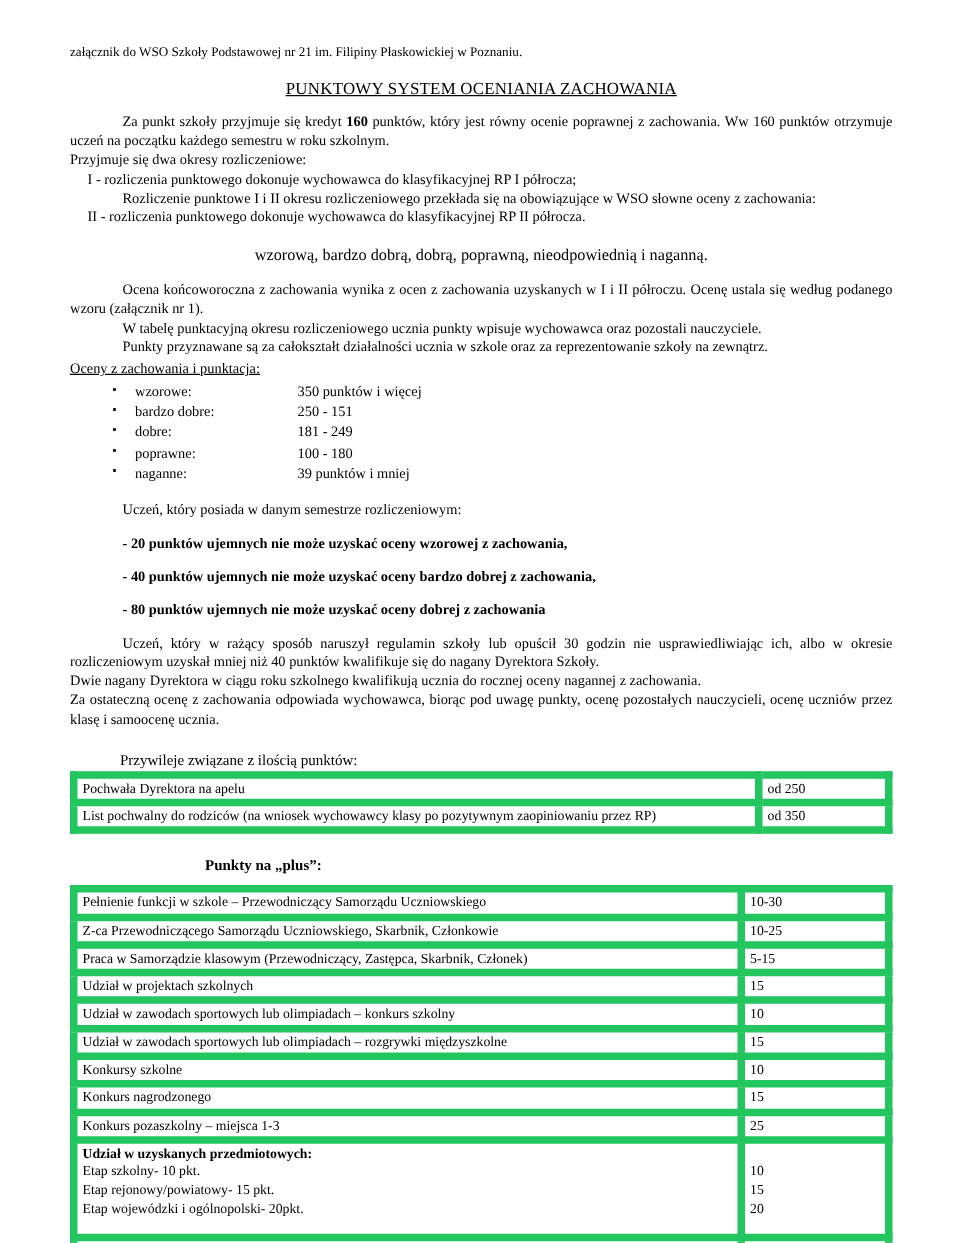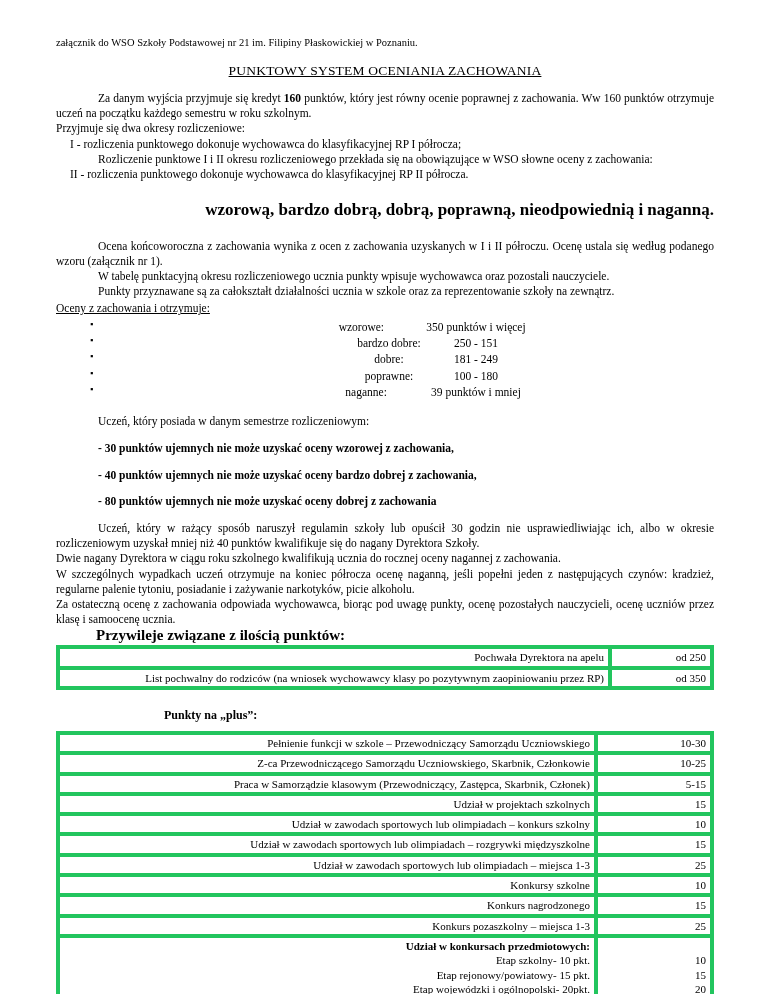--- a/index.html
+++ b/index.html
@@ -39,79 +39,78 @@
     margin: 0 0 0 0;
     text-align: justify;
   }
   .indent {
     text-indent: 42px;
   }
   .indent-small {
     text-indent: 14px;
   }
   .center-bold {
-    text-align: right;
-    font-weight: bold;
-    font-size: 17px;
+    text-align: center;
+    font-weight: normal;
+    font-size: 13px;
     line-height: 1.32;
   }
   b, .b { font-weight: bold; }
   .section-underline {
     font-size: 11.5px;
     text-decoration: underline;
     margin-top: 2px;
     line-height: 1.35;
   }
   ul.grades {
     list-style: none;
     margin: 2px 0 0 0;
     padding: 0;
   }
   ul.grades li {
     font-size: 11.5px;
     line-height: 1.42;
     position: relative;
     padding-left: 52px;
-    text-align: center;
   }
   ul.grades li::before {
     content: "▪";
     position: absolute;
     left: 34px;
     top: -1px;
     font-size: 9px;
     color: #000;
   }
   .gname {
     display: inline-block;
     width: 130px;
   }
   .spacer-14 { height: 14px; }
   .bullet-bold {
     font-size: 11.5px;
     font-weight: bold;
     line-height: 1.32;
   }
   .privileges-title {
-    font-size: 15px;
-    font-weight: bold;
+    font-size: 12px;
+    font-weight: normal;
     margin-left: 40px;
     margin-bottom: 1px;
+    margin-top: 17px;
   }
   table.tbl {
     border-collapse: collapse;
     width: 100%;
     font-size: 11px;
   }
   table.tbl td {
-    border: 4px solid #22c55e;
+    border: 6px solid #22c55e;
     padding: 1px 4px;
     vertical-align: top;
     line-height: 1.3;
-    text-align: right;
   }
   table.privileges td.val {
     width: 90px;
   }
   .plus-title {
     font-size: 12px;
     font-weight: bold;
     margin: 18px 0 8px 108px;
   }
   table.plus td.label {
@@ -126,51 +125,50 @@
 </style>
 </head>
 <body>
 
 <div class="page">
 
   <div class="header-note">załącznik do WSO Szkoły Podstawowej nr 21 im. Filipiny Płaskowickiej w Poznaniu.</div>
 
   <div class="doc-title">PUNKTOWY SYSTEM OCENIANIA ZACHOWANIA</div>
 
-  <p class="body-par indent"><span>Za danym wyjścia przyjmuje się kredyt </span><b>160</b><span> punktów, który jest równy ocenie poprawnej z zachowania. Ww 160 punktów otrzymuje uczeń na początku każdego semestru w roku szkolnym.</span></p>
+  <p class="body-par indent"><span>Za punkt szkoły przyjmuje się kredyt </span><b>160</b><span> punktów, który jest równy ocenie poprawnej z zachowania. Ww 160 punktów otrzymuje uczeń na początku każdego semestru w roku szkolnym.</span></p>
 
   <p class="body-par">Przyjmuje się dwa okresy rozliczeniowe:</p>
   <p class="body-par indent-small">I -  rozliczenia punktowego dokonuje wychowawca do klasyfikacyjnej RP I półrocza;</p>
   <p class="body-par indent">Rozliczenie punktowe I i II okresu rozliczeniowego przekłada się na obowiązujące w WSO słowne oceny z zachowania:</p>
   <p class="body-par indent-small">II - rozliczenia punktowego dokonuje wychowawca do klasyfikacyjnej RP II półrocza.</p>
   <p class="center-bold">wzorową, bardzo dobrą, dobrą, poprawną, nieodpowiednią i naganną.</p>
   <p class="body-par indent">Ocena końcoworoczna z zachowania wynika z ocen z zachowania uzyskanych w I i II półroczu. Ocenę ustala się według podanego wzoru (załącznik nr 1).</p>
   <p class="body-par indent">W tabelę punktacyjną okresu rozliczeniowego ucznia punkty wpisuje wychowawca oraz pozostali nauczyciele.</p>
   <p class="body-par indent">Punkty przyznawane są za całokształt działalności ucznia w szkole oraz za reprezentowanie szkoły na zewnątrz.</p>
 
-  <div class="section-underline">Oceny z zachowania i otrzymuje:</div>
+  <div class="section-underline">Oceny z zachowania i punktacja:</div>
 
   <ul class="grades">
     <li><span class="gname">wzorowe:</span><span>350 punktów i więcej</span></li>
     <li><span class="gname">bardzo dobre:</span><span>250 - 151</span></li>
     <li><span class="gname">dobre:</span><span>181 - 249</span></li>
     <li><span class="gname">poprawne:</span><span>100 - 180</span></li>
     <li><span class="gname">naganne:</span><span>39 punktów i mniej</span></li>
   </ul>
 
   <div class="spacer-14"></div>
 
   <p class="body-par indent">Uczeń, który posiada w danym semestrze rozliczeniowym:</p>
-  <p class="bullet-bold indent-small" style="text-indent:42px">- 30 punktów ujemnych nie może uzyskać oceny wzorowej z zachowania,</p>
+  <p class="bullet-bold indent-small" style="text-indent:42px">- 20 punktów ujemnych nie może uzyskać oceny wzorowej z zachowania,</p>
   <p class="bullet-bold" style="text-indent:42px">- 40 punktów ujemnych  nie może uzyskać oceny bardzo dobrej z zachowania,</p>
   <p class="bullet-bold" style="text-indent:42px">- 80 punktów ujemnych nie może uzyskać oceny dobrej z zachowania</p>
 
   <p class="body-par indent">Uczeń, który w rażący sposób naruszył regulamin szkoły lub opuścił 30 godzin nie usprawiedliwiając ich, albo w okresie rozliczeniowym uzyskał mniej niż 40 punktów kwalifikuje się do nagany Dyrektora Szkoły.</p>
   <p class="body-par">Dwie nagany Dyrektora w ciągu roku szkolnego kwalifikują ucznia do rocznej oceny nagannej z zachowania.</p>
-  <p class="body-par">W szczególnych wypadkach uczeń otrzymuje na koniec półrocza ocenę naganną, jeśli popełni jeden z następujących czynów: kradzież, regularne palenie tytoniu, posiadanie i zażywanie narkotyków, picie alkoholu.</p>
   <p class="body-par">Za ostateczną ocenę z zachowania odpowiada wychowawca, biorąc pod uwagę punkty, ocenę pozostałych nauczycieli, ocenę uczniów przez klasę i samoocenę ucznia.</p>
 
   <div class="privileges-title">Przywileje związane z ilością punktów:</div>
 
   <table class="tbl privileges">
     <tbody>
       <tr>
         <td>Pochwała Dyrektora na apelu</td>
         <td class="val">od 250</td>
       </tr>
@@ -203,38 +201,34 @@
       </tr>
       <tr>
         <td class="label">Udział w zawodach sportowych lub olimpiadach – konkurs szkolny</td>
         <td class="pts">10</td>
       </tr>
       <tr>
         <td class="label">Udział w zawodach sportowych lub olimpiadach – rozgrywki międzyszkolne</td>
         <td class="pts">15</td>
       </tr>
       <tr>
-        <td class="label">Udział w zawodach sportowych lub olimpiadach – miejsca 1-3</td>
-        <td class="pts">25</td>
-      </tr>
-      <tr>
         <td class="label">Konkursy szkolne</td>
         <td class="pts">10</td>
       </tr>
       <tr>
         <td class="label">Konkurs nagrodzonego</td>
         <td class="pts">15</td>
       </tr>
       <tr>
         <td class="label">Konkurs pozaszkolny – miejsca 1-3</td>
         <td class="pts">25</td>
       </tr>
       <tr>
         <td class="label cell-lines">
-          <div class="b">Udział w konkursach przedmiotowych:</div>
+          <div class="b">Udział w uzyskanych przedmiotowych:</div>
           <div>Etap szkolny- 10 pkt.</div>
           <div>Etap rejonowy/powiatowy- 15 pkt.</div>
           <div>Etap wojewódzki i ogólnopolski- 20pkt.</div>
           <div class="blankline"></div>
         </td>
         <td class="pts cell-lines">
           <div>&nbsp;</div>
           <div>10</div>
           <div>15</div>
           <div>20</div>

